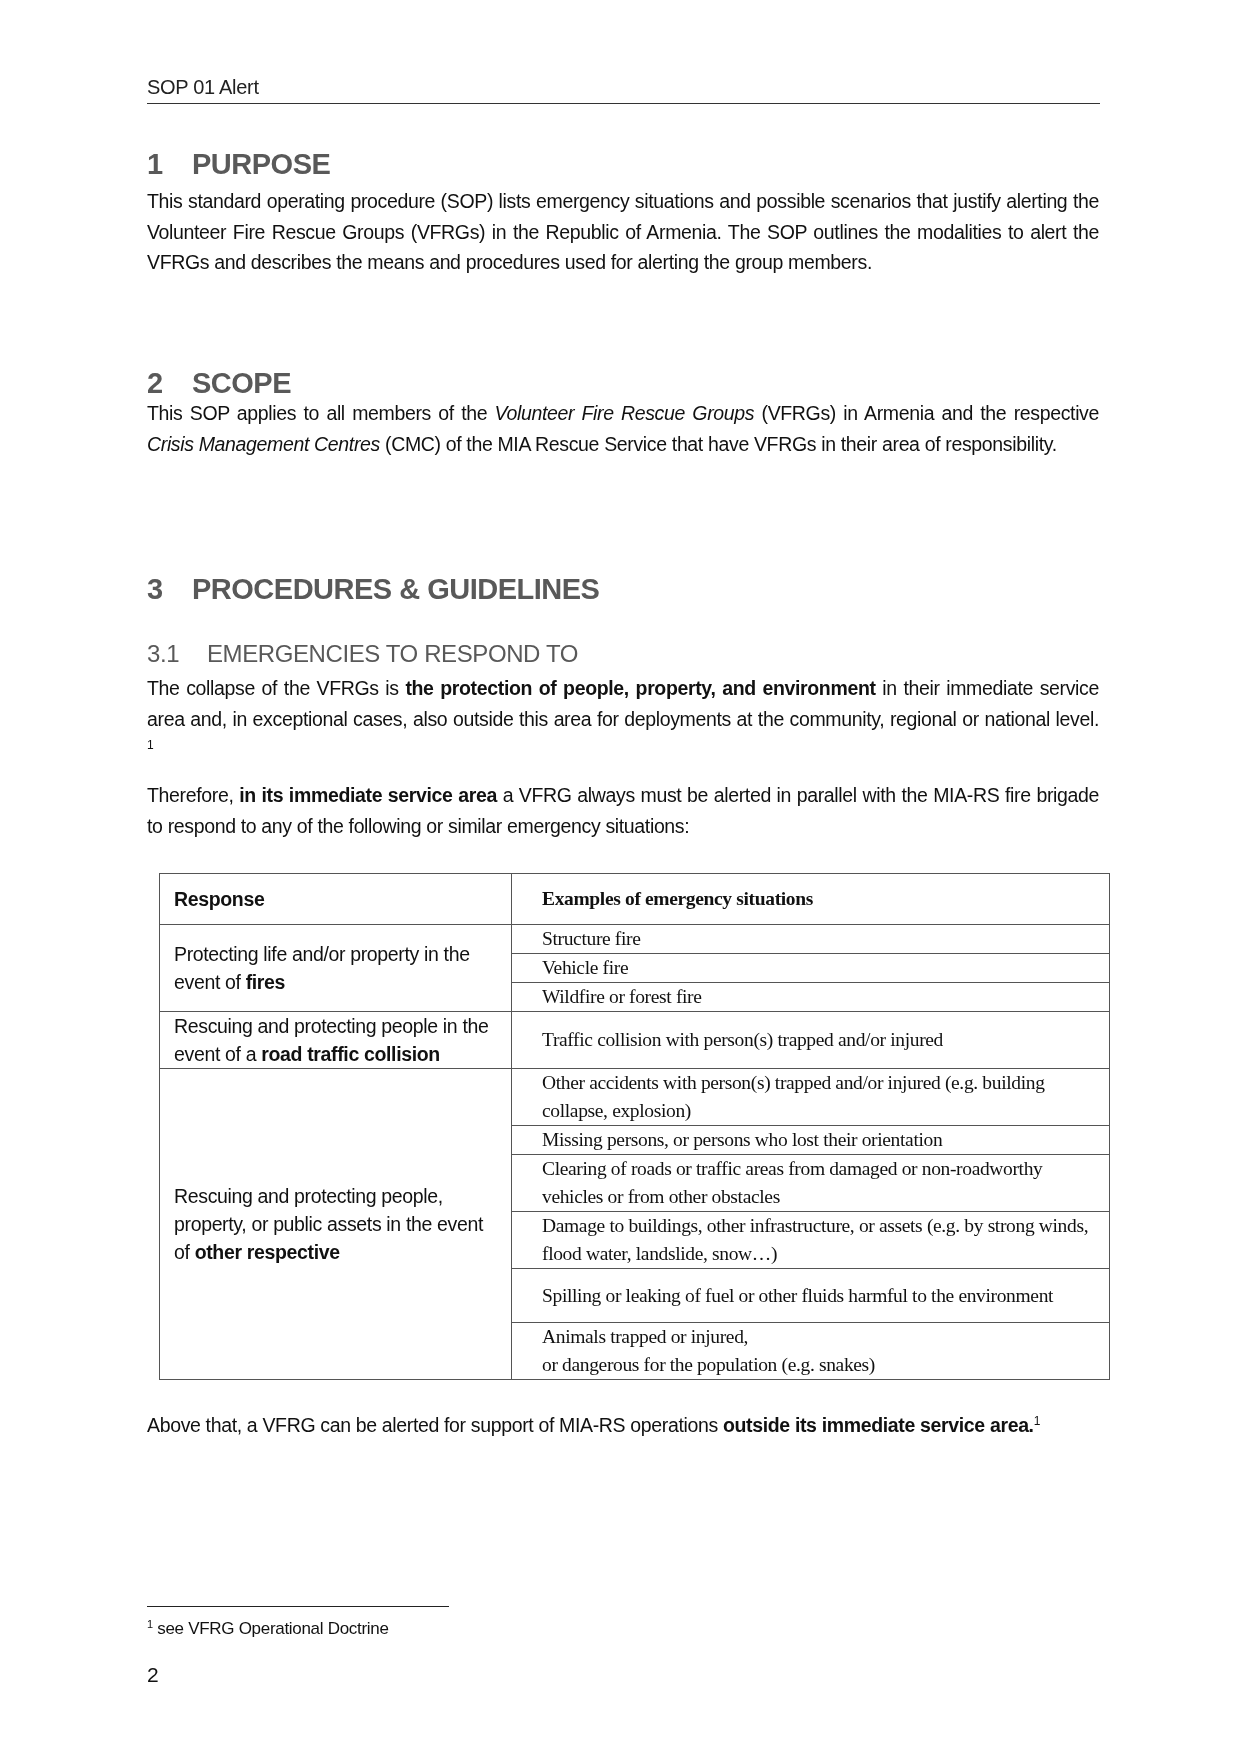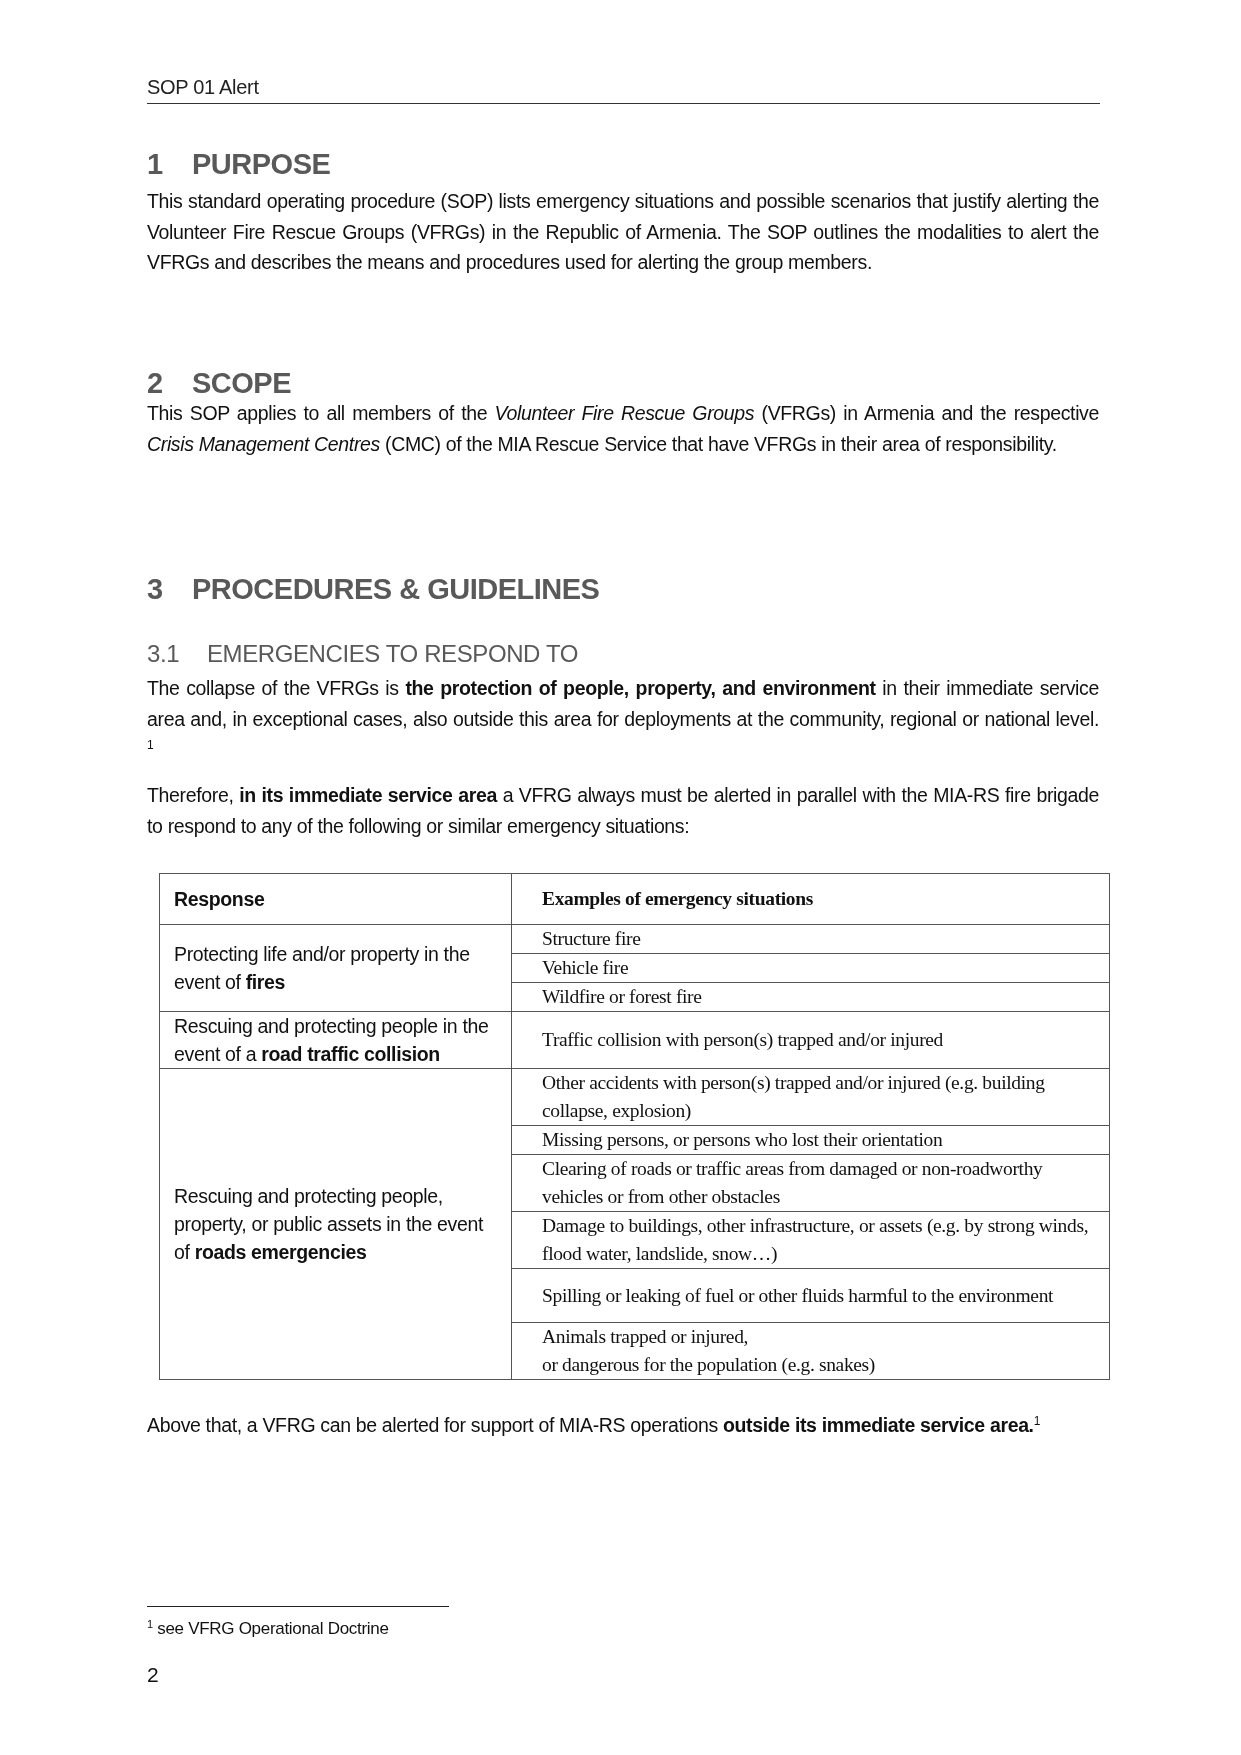--- a/index.html
+++ b/index.html
@@ -110,21 +110,21 @@
     <tr>
           <td class="col2" style="height:27px;">Wildfire or forest fire</td>
         </tr>
 
     <tr>
       <td style="height:53px;"><span>Rescuing and protecting people in the event of a </span><b>road traffic collision</b></td>
       <td class="col2">Traffic collision with person(s) trapped and/or injured</td>
     </tr>
 
     <tr>
-      <td rowspan="6"><span>Rescuing and protecting people, property, or public assets in the event of </span><b>roads emergencies</b></td>
+      <td rowspan="6"><span>Rescuing and protecting people, property, or public assets in the event of </span><b>other respective</b></td>
       <td class="col2" style="height:53px;">Other accidents with person(s) trapped and/or injured (e.g. building collapse, explosion)</td>
     </tr>
     <tr>
           <td class="col2" style="height:27px;">Missing persons, or persons who lost their orientation</td>
         </tr>
     <tr>
           <td class="col2" style="height:53px;">Clearing of roads or traffic areas from damaged or non-roadworthy vehicles or from other obstacles</td>
         </tr>
     <tr>
           <td class="col2" style="height:53px;">Damage to buildings, other infrastructure, or assets (e.g. by strong winds, flood water, landslide, snow…)</td>

